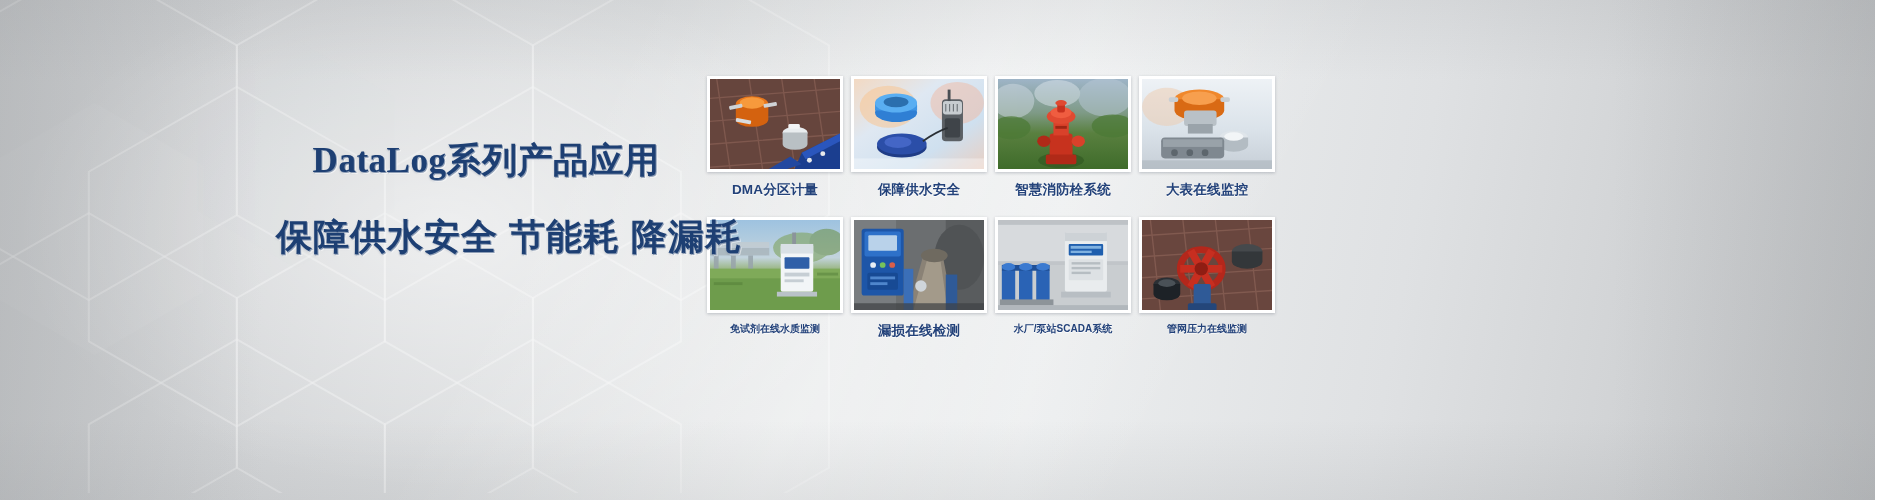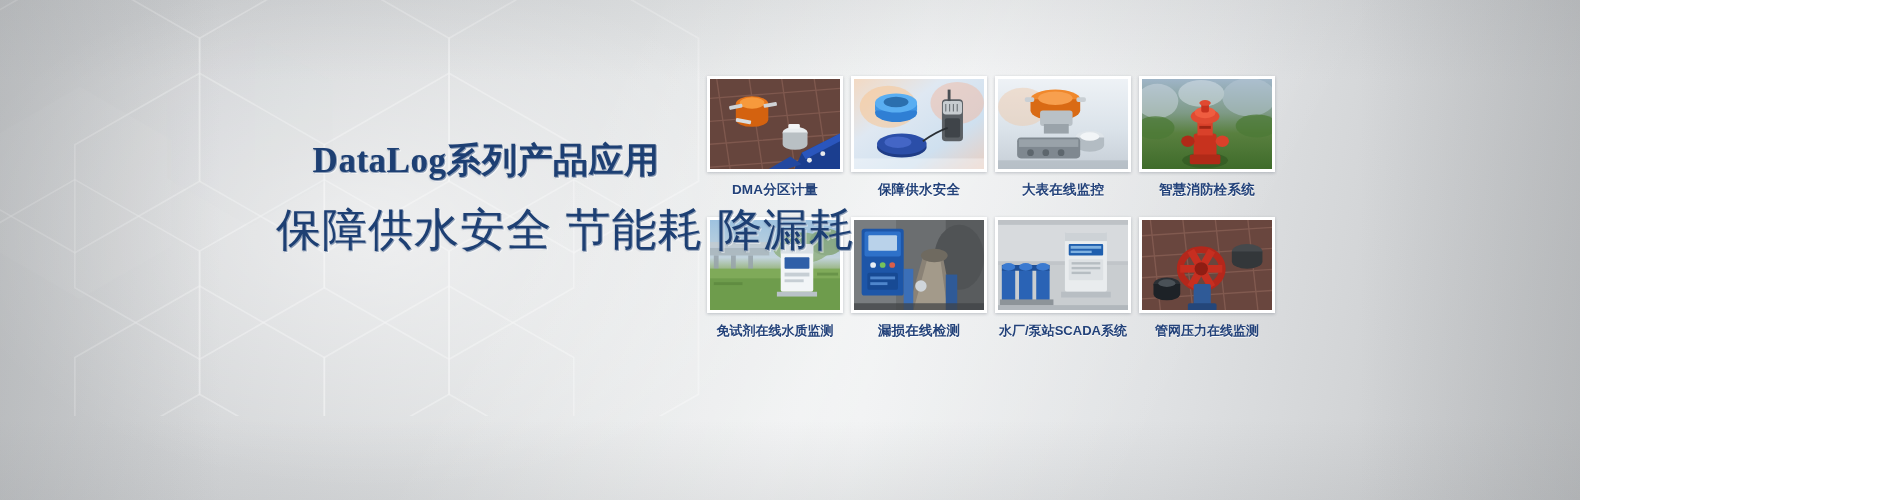--- a/index.html
+++ b/index.html
@@ -2,21 +2,21 @@
 <html><head>
 <meta charset="utf-8">
 <style>
   html, body {
     margin: 0;
     padding: 0;
     background: #ffffff;
   }
   #banner {
     position: relative;
-    width: 1580px;
+    width: 1875px;
     height: 500px;
     overflow: hidden;
     font-family: "Liberation Sans", "DejaVu Sans", sans-serif;
     background:
       radial-gradient(ellipse 700px 420px at 24% 46%, rgba(255,255,255,0.55) 0%, rgba(255,255,255,0.0) 62%),
       linear-gradient(100deg, #c9cbcd 0%, #d4d6d8 18%, #e3e5e6 40%, #eceeef 56%, #dfe1e3 74%, #cdcfd1 90%, #c2c4c6 100%);
   }
   
   .hex-layer {
     position: absolute;
@@ -57,24 +57,24 @@
     letter-spacing: 0.5px;
     color: #1d3f73;
     text-shadow:
       1px 1px 0 #8d9db5,
       2px 2px 0 rgba(255,255,255,0.55),
       0 1px 2px rgba(40,60,95,0.25);
     white-space: nowrap;
     line-height: 1.1;
   }
   .headline-line2 {
-    margin-top: 24px;
+    margin-top: 36px;
     font-family: "Liberation Sans", "DejaVu Sans", sans-serif;
-    font-weight: normal;
-    font-size: 45px;
+    font-weight: bold;
+    font-size: 36px;
     letter-spacing: 1px;
     color: #1d3f73;
     text-shadow:
       1px 1px 0 #8d9db5,
       2px 2px 0 rgba(255,255,255,0.5),
       0 1px 2px rgba(40,60,95,0.25);
     white-space: nowrap;
     line-height: 1.1;
   }
 
@@ -106,21 +106,21 @@
   .caption {
     margin-top: 9px;
     text-align: center;
     font-size: 13.5px;
     color: #23427a;
     font-weight: bold;
     white-space: nowrap;
     letter-spacing: 0.2px;
     text-shadow: 0 1px 0 rgba(255,255,255,0.8);
   }
-  .cap-wide { font-size: 13px; letter-spacing: 0; }
+  .cap-wide { font-size: 10px; letter-spacing: 0; }
 </style>
 </head>
 <body>
 
 <div id="banner">
 
   <svg class="hex-layer" viewBox="0 0 1900 500" preserveAspectRatio="none" aria-hidden="true">
     <defs>
       <g id="hexbig">
         <polygon points="150,0 300,86 300,258 150,344 0,258 0,86" fill="none" stroke="#ffffff" stroke-opacity="0.55" stroke-width="2"></polygon>
@@ -230,61 +230,20 @@
             <rect x="0" y="84" width="136" height="12" fill="#ffffff" opacity="0.35"></rect>
           </svg>
         </div>
         <div class="caption">保障供水安全</div>
       </div>
 
       <div class="cell">
         <div class="thumb">
           <svg viewBox="0 0 136 96" preserveAspectRatio="xMidYMid slice">
             <defs>
-              <linearGradient id="mtbg" x1="0" y1="0" x2="0" y2="1">
-                <stop offset="0" stop-color="#eef2f6"></stop>
-                <stop offset="0.55" stop-color="#dbe3ea"></stop>
-                <stop offset="1" stop-color="#c6ced6"></stop>
-              </linearGradient>
-            </defs>
-            <rect width="136" height="96" fill="url(#mtbg)"></rect>
-            <ellipse cx="26" cy="30" rx="26" ry="20" fill="#f0c8a6" opacity="0.45"></ellipse>
-            <g>
-              <ellipse cx="60" cy="22" rx="26" ry="10" fill="#f0882c"></ellipse>
-              <path d="M34 22 v12 a26 10 0 0 0 52 0 v-12 z" fill="#d96a14"></path>
-              <ellipse cx="60" cy="21" rx="18" ry="7" fill="#f79f4e"></ellipse>
-              <rect x="28" y="20" width="10" height="5" rx="2" fill="#c9cfd4"></rect>
-              <rect x="82" y="20" width="10" height="5" rx="2" fill="#c9cfd4"></rect>
-            </g>
-            <g>
-              <rect x="44" y="34" width="34" height="16" rx="3" fill="#b9c1c7"></rect>
-              <rect x="48" y="48" width="26" height="10" fill="#9aa3aa"></rect>
-            </g>
-            <g>
-              <ellipse cx="96" cy="62" rx="15" ry="7" fill="#dfe5ea"></ellipse>
-              <path d="M81 62 v8 a15 7 0 0 0 30 0 v-8 z" fill="#b3bcc3"></path>
-              <ellipse cx="96" cy="61" rx="10" ry="4.5" fill="#f2f5f7"></ellipse>
-            </g>
-            <g>
-              <rect x="20" y="62" width="66" height="22" rx="4" fill="#7f8890"></rect>
-              <rect x="22" y="64" width="62" height="8" fill="#99a2a9"></rect>
-              <circle cx="34" cy="78" r="3.5" fill="#5d666d"></circle>
-              <circle cx="50" cy="78" r="3.5" fill="#5d666d"></circle>
-              <circle cx="66" cy="78" r="3.5" fill="#5d666d"></circle>
-            </g>
-            <rect x="0" y="86" width="136" height="10" fill="#aab2b9" opacity="0.55"></rect>
-          </svg>
-        </div>
-        <div class="caption">大表在线监控</div>
-      </div>
-
-      <div class="cell">
-        <div class="thumb">
-          <svg viewBox="0 0 136 96" preserveAspectRatio="xMidYMid slice">
-            <defs>
               <linearGradient id="hybg" x1="0" y1="0" x2="0" y2="1">
                 <stop offset="0" stop-color="#9fb5c9"></stop>
                 <stop offset="0.38" stop-color="#7e9a86"></stop>
                 <stop offset="0.6" stop-color="#59803f"></stop>
                 <stop offset="1" stop-color="#3e6b2a"></stop>
               </linearGradient>
             </defs>
             <rect width="136" height="96" fill="url(#hybg)"></rect>
             <g opacity="0.5">
               <ellipse cx="16" cy="24" rx="22" ry="18" fill="#cfd9e2"></ellipse>
@@ -304,20 +263,61 @@
               <ellipse cx="66" cy="36" rx="11" ry="6" fill="#ef5d40"></ellipse>
               <rect x="62" y="26" width="8" height="10" rx="2" fill="#c7321e"></rect>
               <ellipse cx="66" cy="26" rx="6" ry="3" fill="#e04a31"></ellipse>
               <ellipse cx="48" cy="66" rx="7" ry="6" fill="#b02a18"></ellipse>
               <ellipse cx="84" cy="66" rx="7" ry="6" fill="#d9412a"></ellipse>
               <rect x="60" y="50" width="12" height="3" fill="#9e2614"></rect>
             </g>
           </svg>
         </div>
         <div class="caption">智慧消防栓系统</div>
+      </div>
+
+      <div class="cell">
+        <div class="thumb">
+          <svg viewBox="0 0 136 96" preserveAspectRatio="xMidYMid slice">
+            <defs>
+              <linearGradient id="mtbg" x1="0" y1="0" x2="0" y2="1">
+                <stop offset="0" stop-color="#eef2f6"></stop>
+                <stop offset="0.55" stop-color="#dbe3ea"></stop>
+                <stop offset="1" stop-color="#c6ced6"></stop>
+              </linearGradient>
+            </defs>
+            <rect width="136" height="96" fill="url(#mtbg)"></rect>
+            <ellipse cx="26" cy="30" rx="26" ry="20" fill="#f0c8a6" opacity="0.45"></ellipse>
+            <g>
+              <ellipse cx="60" cy="22" rx="26" ry="10" fill="#f0882c"></ellipse>
+              <path d="M34 22 v12 a26 10 0 0 0 52 0 v-12 z" fill="#d96a14"></path>
+              <ellipse cx="60" cy="21" rx="18" ry="7" fill="#f79f4e"></ellipse>
+              <rect x="28" y="20" width="10" height="5" rx="2" fill="#c9cfd4"></rect>
+              <rect x="82" y="20" width="10" height="5" rx="2" fill="#c9cfd4"></rect>
+            </g>
+            <g>
+              <rect x="44" y="34" width="34" height="16" rx="3" fill="#b9c1c7"></rect>
+              <rect x="48" y="48" width="26" height="10" fill="#9aa3aa"></rect>
+            </g>
+            <g>
+              <ellipse cx="96" cy="62" rx="15" ry="7" fill="#dfe5ea"></ellipse>
+              <path d="M81 62 v8 a15 7 0 0 0 30 0 v-8 z" fill="#b3bcc3"></path>
+              <ellipse cx="96" cy="61" rx="10" ry="4.5" fill="#f2f5f7"></ellipse>
+            </g>
+            <g>
+              <rect x="20" y="62" width="66" height="22" rx="4" fill="#7f8890"></rect>
+              <rect x="22" y="64" width="62" height="8" fill="#99a2a9"></rect>
+              <circle cx="34" cy="78" r="3.5" fill="#5d666d"></circle>
+              <circle cx="50" cy="78" r="3.5" fill="#5d666d"></circle>
+              <circle cx="66" cy="78" r="3.5" fill="#5d666d"></circle>
+            </g>
+            <rect x="0" y="86" width="136" height="10" fill="#aab2b9" opacity="0.55"></rect>
+          </svg>
+        </div>
+        <div class="caption">大表在线监控</div>
       </div>
 
     </div>
 
     <div class="grid-row row2">
 
       <div class="cell">
         <div class="thumb">
           <svg viewBox="0 0 136 96" preserveAspectRatio="xMidYMid slice">
             <defs>

